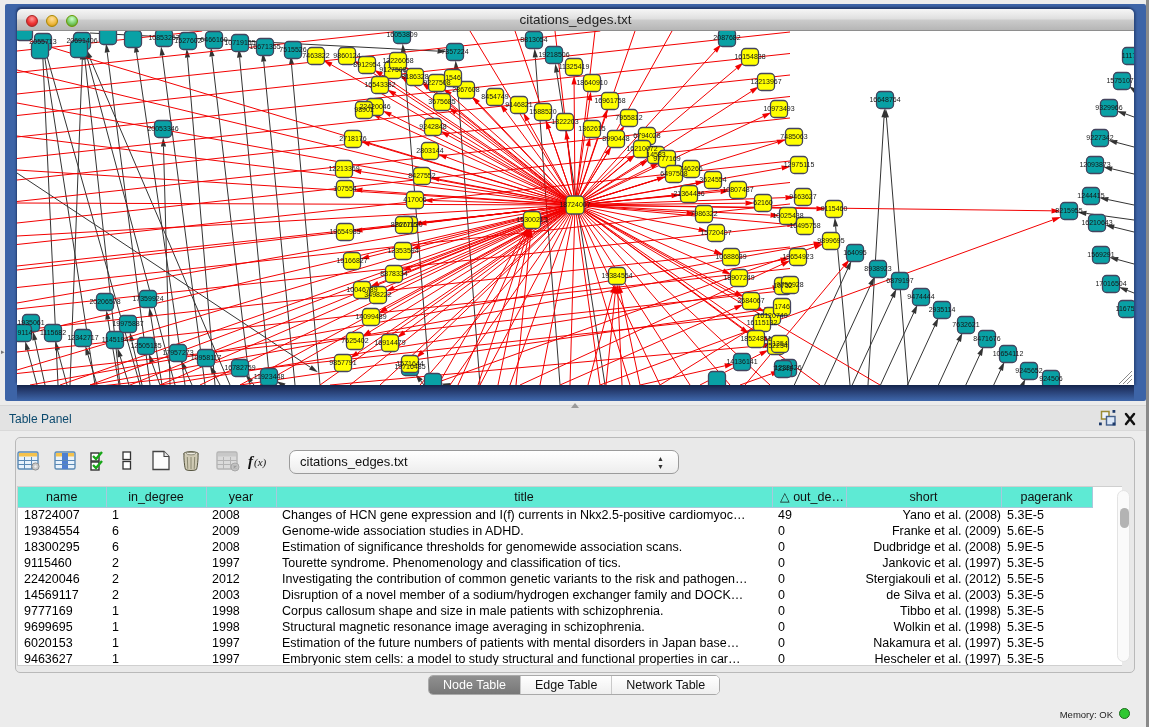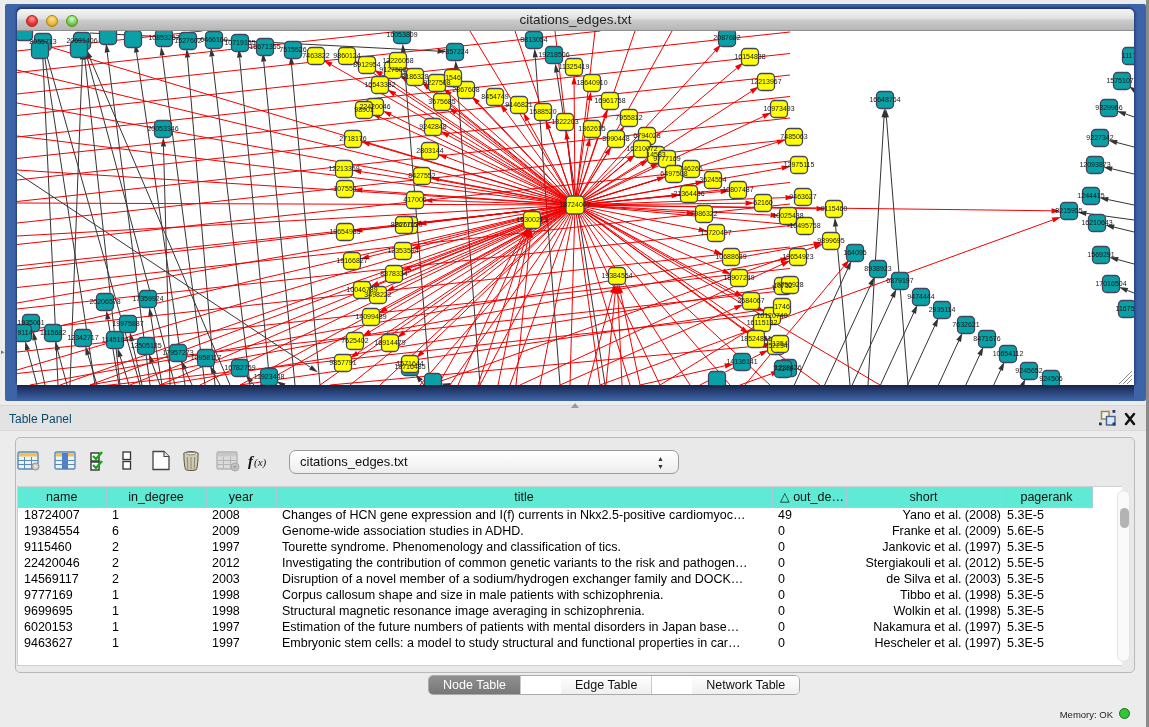--- a/index.html
+++ b/index.html
@@ -35,21 +35,21 @@
      background:linear-gradient(to bottom,#ffffff,#ededed); font-size:13px; color:#111; line-height:22px; padding-left:10px; }
   
   #tbl { position:absolute; left:1px; top:48px; width:1105px; height:180px; background:#fff; border:1px solid #cfcfcf; border-right:none; overflow:hidden; }
   table { border-collapse:collapse; table-layout:fixed; width:1074px; font-size:12.5px; }
   th { background:#5eead4; font-weight:normal; height:20px; border-right:1px solid #a8c8dc; border-bottom:1px solid #9db; border-bottom:1px solid #a8c8dc; padding:0; font-size:12.5px; color:#111; }
   td { height:16px; padding:0 0 0 6px; color:#000; white-space:nowrap; overflow:hidden; }
   td.c { text-align:right; padding:0; }
   #vsb { position:absolute; right:4px; top:52px; width:13px; height:172px; background:#fafafa; border:1px solid #e3e3e3; border-radius:7px; }
   #vsb .th { position:absolute; left:1.5px; top:17px; width:9px; height:20px; background:#b3b3b3; border-radius:5px; }
   
-  #tabs { position:absolute; left:428px; top:274px; height:20px; display:flex; border:1px solid #a9a9a9; border-radius:5px; overflow:hidden; background:#fff;gap:40px; }
+  #tabs { position:absolute; left:428px; top:274px; height:20px; display:flex; border:1px solid #a9a9a9; border-radius:5px; overflow:hidden; background:#fff; }
   #tabs .seg { font-size:12.5px; line-height:19px; padding:0 14px; color:#111; background:linear-gradient(to bottom,#ffffff,#efefef); border-right:1px solid #c9c9c9; }
   #tabs .seg.sel { background:linear-gradient(to bottom,#909090,#777777); color:#fff; }
   #tabs .seg:last-child { border-right:none; }
   #status { position:absolute; left:0; top:299px; width:1146px; height:27px; }
   #status .m { position:absolute; right:33px; top:9px; font-size:9.5px; color:#222; }
   #status .dot { position:absolute; right:16px; top:8px; width:11px; height:11px; border-radius:50%; background:#2fc832; border:1px solid #1d6b1d; }
   #rstrip { position:absolute; right:0; top:0; width:3px; height:727px; background:#8a8a8a; }
 </style>
 </head>
 <body>
@@ -815,20 +815,29 @@
 <tr>
               <td>19384554</td>
               <td>6</td>
               <td>2009</td>
               <td>Genome-wide association studies in ADHD.</td>
               <td>0</td>
               <td class="c">Franke et al. (2009)</td>
               <td>5.6E-5</td>
             </tr>
 <tr>
+              <td>18300295</td>
+              <td>6</td>
+              <td>2008</td>
+              <td>Estimation of significance thresholds for genomewide association scans.</td>
+              <td>0</td>
+              <td class="c">Dudbridge et al. (2008)</td>
+              <td>5.9E-5</td>
+            </tr>
+<tr>
               <td>9115460</td>
               <td>2</td>
               <td>1997</td>
               <td>Tourette syndrome. Phenomenology and classification of tics.</td>
               <td>0</td>
               <td class="c">Jankovic et al. (1997)</td>
               <td>5.3E-5</td>
             </tr>
 <tr>
               <td>22420046</td>

